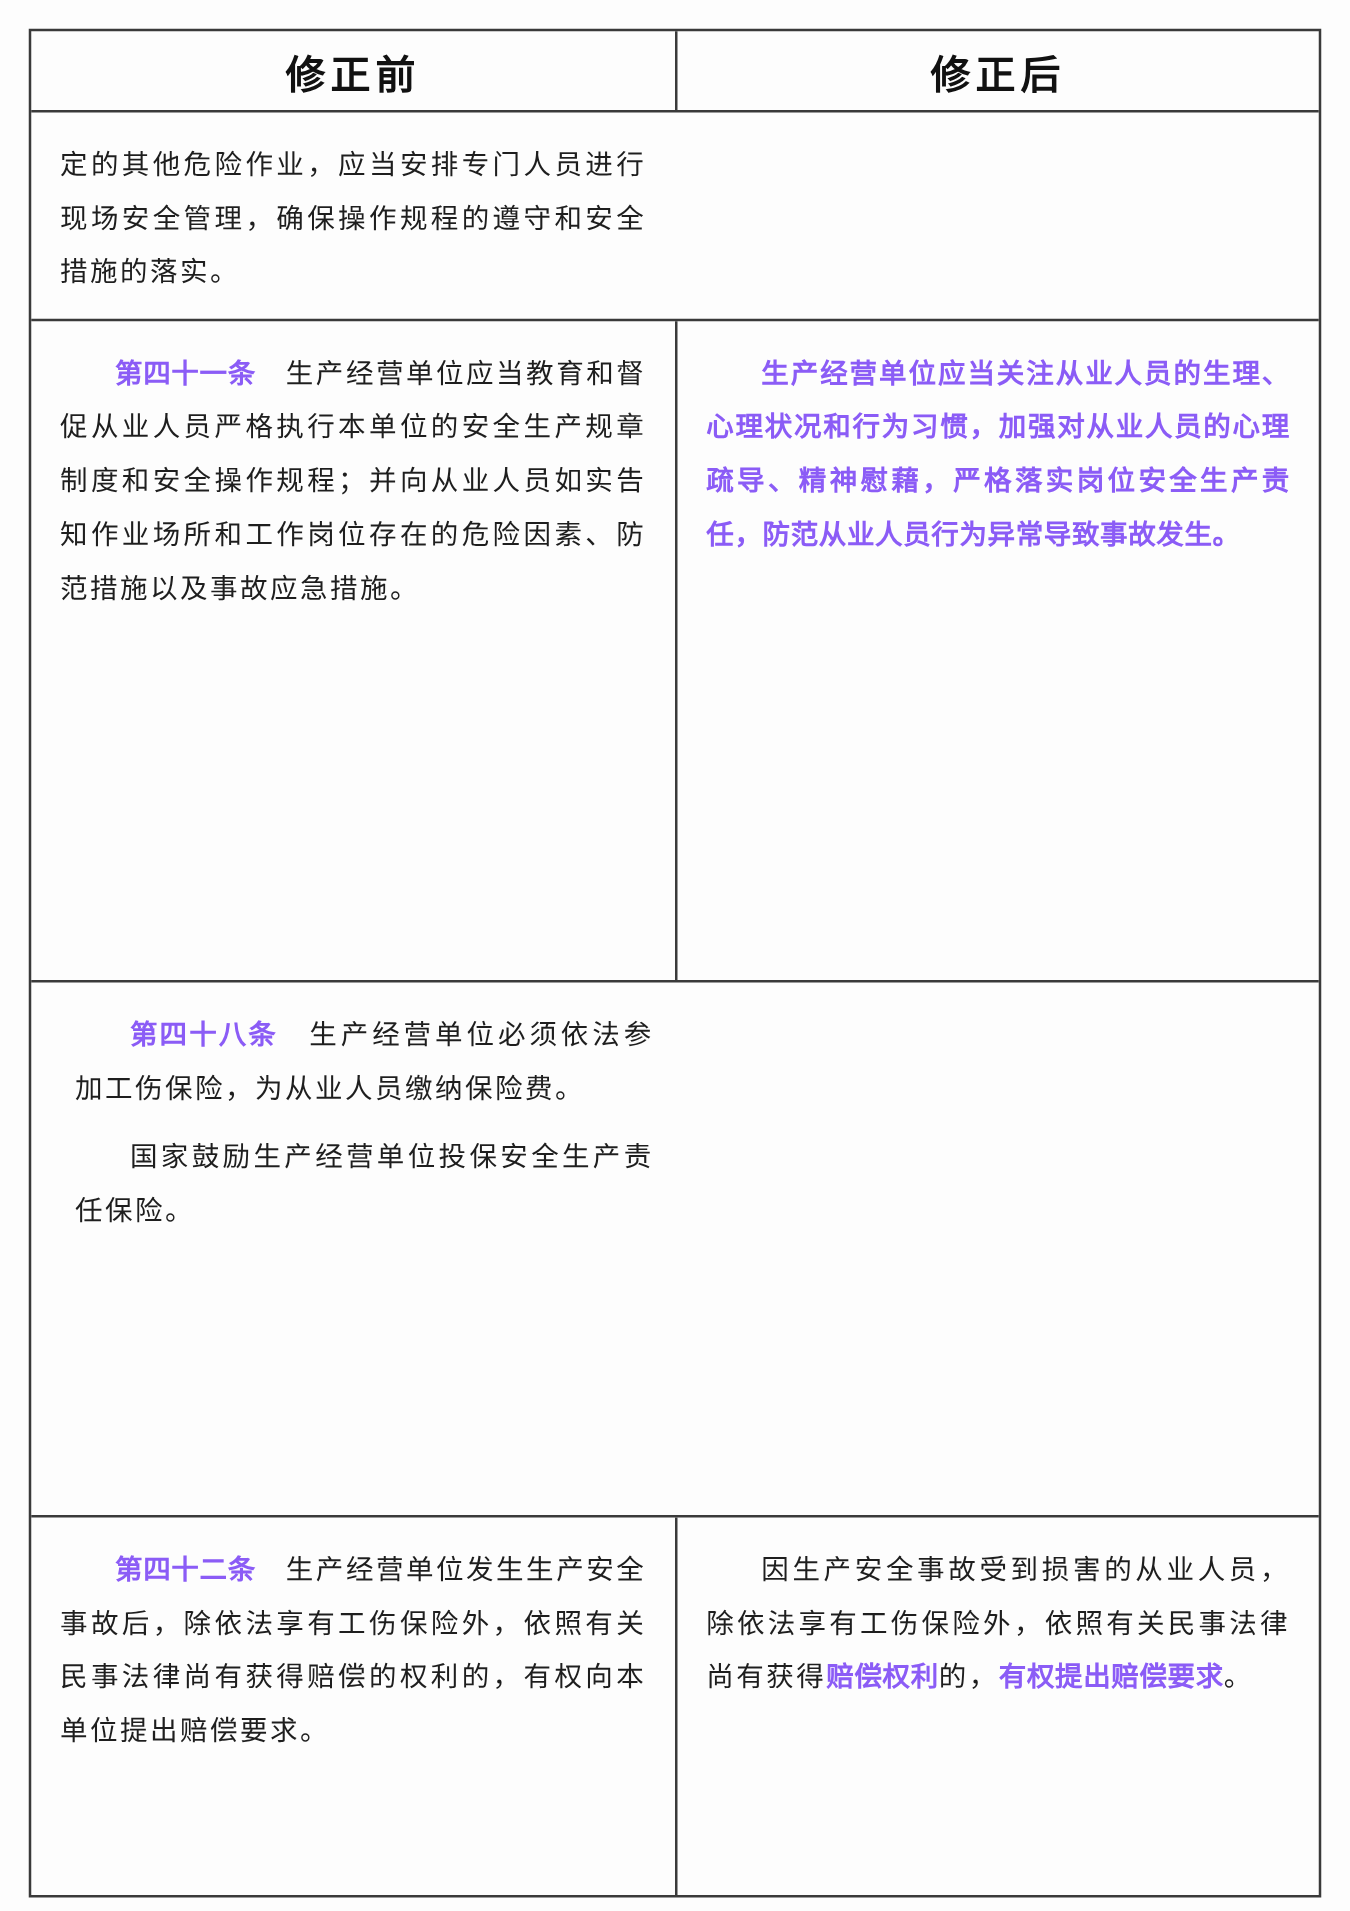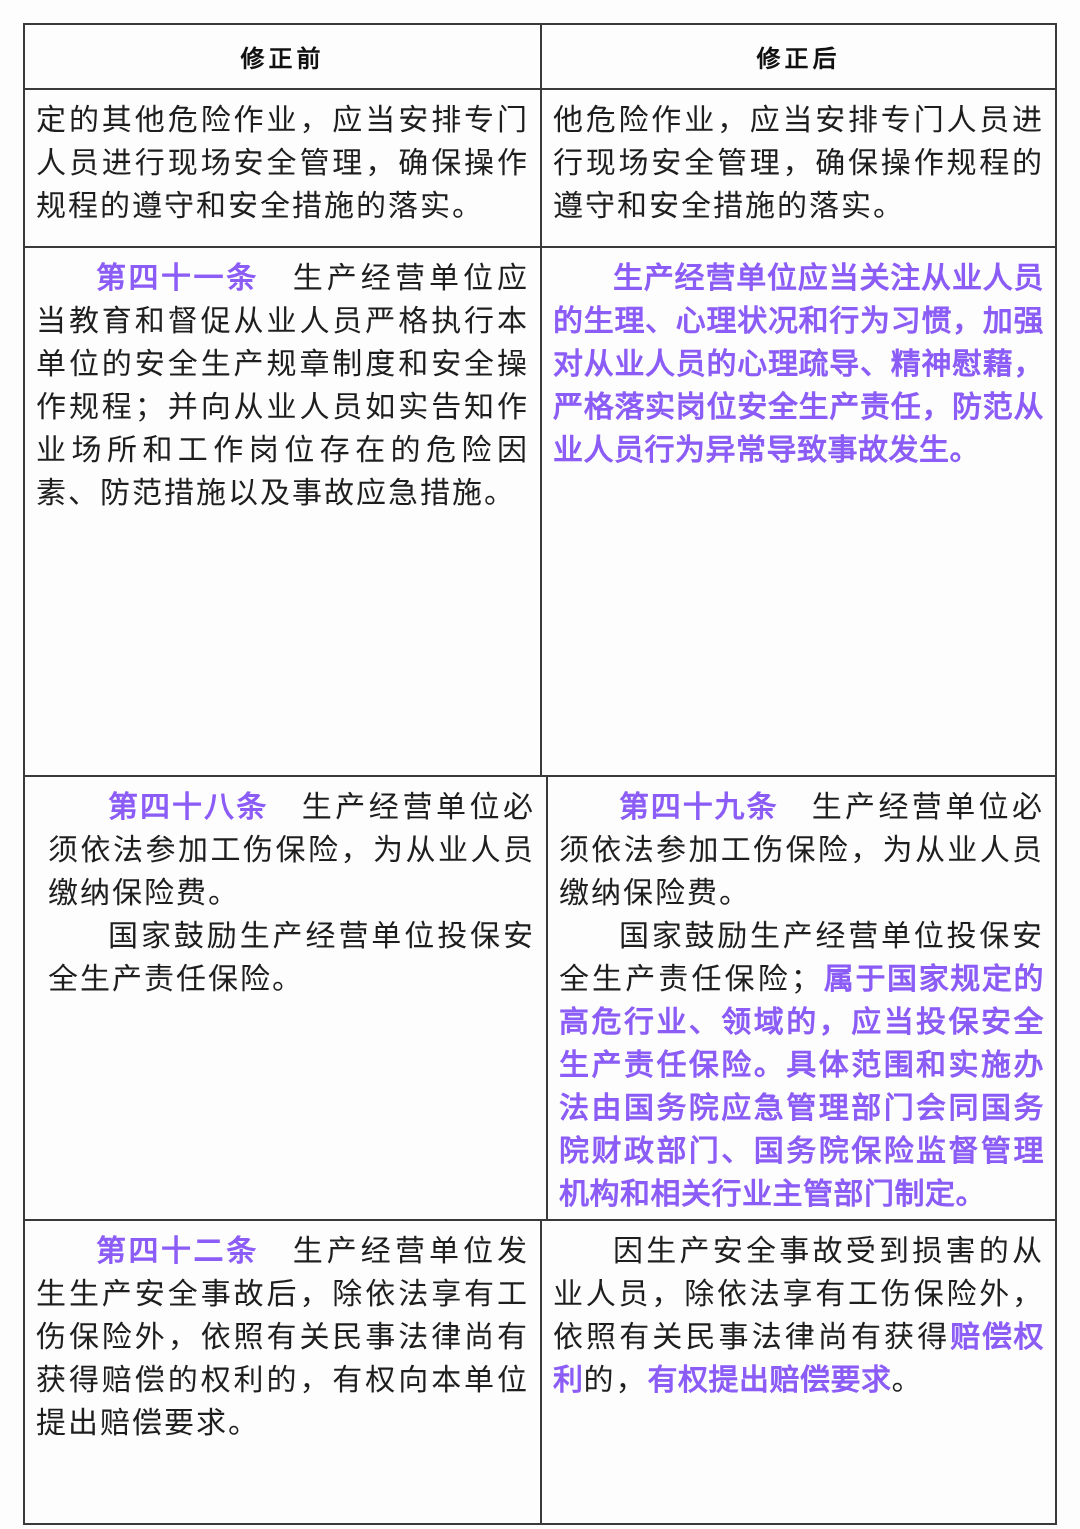--- a/index.html
+++ b/index.html
@@ -36,41 +36,41 @@
     align-items: center;
   }
   .row-1 { min-height: 158px; }
   .row-2 { min-height: 529px; }
   .row-3 { min-height: 428px; padding-left: 12px; }
   .row-4 { min-height: 304px; flex: 1; }
   .hcell {
     text-align: center;
     font-family: "Liberation Sans", "DejaVu Sans", sans-serif;
     font-weight: 700;
-    font-size: 24px;
+    font-size: 32px;
     letter-spacing: 4px;
     color: #111;
   }
   .tcell {
     box-sizing: border-box;
     padding: 8px 11px 4px 11px;
   }
   .cell-after {
     border-left: 2px solid #3a3a3a;
   }
   .thead .cell-after {
     border-left: 2px solid #3a3a3a;
     align-self: stretch;
     display: flex;
     align-items: center;
     justify-content: center;
   }
   .para {
-    margin: 0;
-    font-size: 30px;
+    margin: 12px;
+    font-size: 22px;
     line-height: 43px;
     letter-spacing: 2px;
     text-align: justify;
     text-justify: inter-ideograph;
   }
   .para.indent { text-indent: 2em; }
   .seg { }
   .seg.bold {
     font-family: "Liberation Sans", "DejaVu Sans", sans-serif;
     font-weight: 700;
@@ -83,41 +83,34 @@
 
 <div class="comparison-table">
   <div class="trow thead">
     <div class="hcell">修正前</div>
     <div class="hcell cell-after">修正后</div>
   </div>
 <div class="trow row-1">
       <div class="tcell cell-before">
         <p class="para"><span class="seg">定的其他危险作业，应当安排专门人员进行现场安全管理，确保操作规程的遵守和安全措施的落实。</span></p>
       </div>
-      <div class="tcell cell-after">
-        <p class="para"><span class="seg">他危险作业，应当安排专门人员进行现场安全管理，确保操作规程的遵守和安全措施的落实。</span></p>
-      </div>
     </div>
     <div class="trow row-2">
       <div class="tcell cell-before">
         <p class="para indent"><span class="seg bold">第四十一条</span><span class="seg">　生产经营单位应当教育和督促从业人员严格执行本单位的安全生产规章制度和安全操作规程；并向从业人员如实告知作业场所和工作岗位存在的危险因素、防范措施以及事故应急措施。</span></p>
       </div>
       <div class="tcell cell-after">
         <p class="para indent"><span class="seg bold">生产经营单位应当关注从业人员的生理、心理状况和行为习惯，加强对从业人员的心理疏导、精神慰藉，严格落实岗位安全生产责任，防范从业人员行为异常导致事故发生。</span></p>
       </div>
     </div>
     <div class="trow row-3">
       <div class="tcell cell-before">
         <p class="para indent"><span class="seg bold">第四十八条</span><span class="seg">　生产经营单位必须依法参加工伤保险，为从业人员缴纳保险费。</span></p>
         <p class="para indent"><span class="seg">国家鼓励生产经营单位投保安全生产责任保险。</span></p>
       </div>
-      <div class="tcell cell-after">
-        <p class="para indent"><span class="seg bold">第四十九条</span><span class="seg">　生产经营单位必须依法参加工伤保险，为从业人员缴纳保险费。</span></p>
-        <p class="para indent"><span class="seg">国家鼓励生产经营单位投保安全生产责任保险；</span><span class="seg bold">属于国家规定的高危行业、领域的，应当投保安全生产责任保险。具体范围和实施办法由国务院应急管理部门会同国务院财政部门、国务院保险监督管理机构和相关行业主管部门制定。</span></p>
-      </div>
     </div>
     <div class="trow row-4">
       <div class="tcell cell-before">
         <p class="para indent"><span class="seg bold">第四十二条</span><span class="seg">　生产经营单位发生生产安全事故后，除依法享有工伤保险外，依照有关民事法律尚有获得赔偿的权利的，有权向本单位提出赔偿要求。</span></p>
       </div>
       <div class="tcell cell-after">
         <p class="para indent"><span class="seg">因生产安全事故受到损害的从业人员，除依法享有工伤保险外，依照有关民事法律尚有获得</span><span class="seg bold">赔偿权利</span><span class="seg">的，</span><span class="seg bold">有权提出赔偿要求</span><span class="seg">。</span></p>
       </div>
     </div>
   </div>

